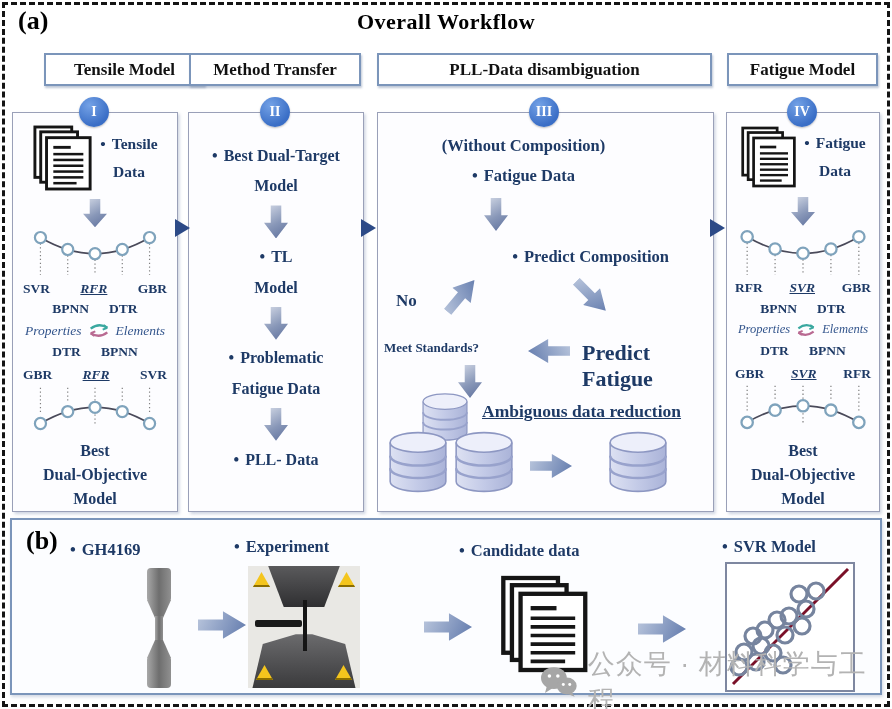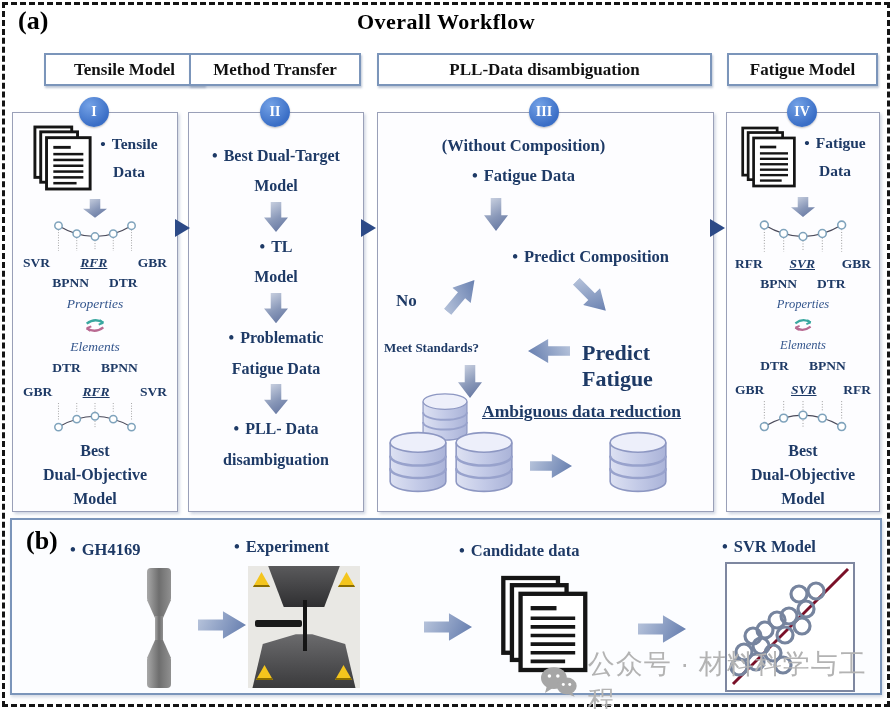--- a/index.html
+++ b/index.html
@@ -14,21 +14,21 @@
   .col-inner{display:flex;flex-direction:column;align-items:center;padding-top:12px;height:100%;box-sizing:border-box;}
   .data-row{display:flex;align-items:center;gap:6px;}
   .item-text{font-weight:bold;font-size:15.5px;color:#1e3a66;text-align:center;line-height:1.8;}
   .blt{margin-right:6px;}
   .arrow-down{width:24px;height:33px;clip-path:polygon(28% 0,72% 0,72% 52%,100% 52%,50% 100%,0 52%,28% 52%);background:linear-gradient(150deg,#ccd3e2 5%,#8897b8 55%,#5d6f9c 100%);}
   .arrow-right{width:42px;height:26px;clip-path:polygon(0 32%,52% 32%,52% 4%,100% 50%,52% 96%,52% 68%,0 68%);background:linear-gradient(115deg,#bcc8de,#5f78ab);}
   .arrow-left{width:42px;height:26px;clip-path:polygon(100% 32%,48% 32%,48% 4%,0 50%,48% 96%,48% 68%,100% 68%);background:linear-gradient(245deg,#bcc8de,#5f78ab);}
   .mrow{display:flex;justify-content:center;gap:20px;font-weight:bold;font-size:13.5px;color:#1e3a66;line-height:1.5;}
   .mrow.spread{width:144px;justify-content:space-between;gap:0;}
   .em{font-style:italic;text-decoration:underline;}
-  .swap-row{display:flex;align-items:center;gap:5px;font-style:italic;font-size:13.5px;color:#33558c;margin:3px 0;flex-direction:column;}
+  .swap-row{display:flex;align-items:center;gap:5px;font-style:italic;font-size:13.5px;color:#33558c;margin:3px 0;}
   .best{text-align:center;font-weight:bold;font-size:16px;color:#1e3a66;line-height:1.5;margin-top:4px;}
   .steps{display:flex;flex-direction:column;align-items:center;justify-content:space-between;height:100%;box-sizing:border-box;padding:28px 0 36px;}
   .step{text-align:center;font-weight:bold;font-size:16px;color:#1e3a66;line-height:1.9;}
   .abs{position:absolute;}
   .c3-text{font-weight:bold;font-size:16px;color:#1e3a66;}
   .underl{text-decoration:underline;}
   .bbox{position:absolute;left:10px;top:518px;width:868px;height:173px;border:2px solid #7b95ba;background:#fcfdff;box-shadow:1px 2px 3px rgba(110,130,165,.3);}
   .bhead{position:absolute;font-weight:bold;font-size:16.5px;color:#1e3a66;}
   .photo{position:absolute;background:#e9e8e4;overflow:hidden;}
   .photo .machine-top{position:absolute;left:18%;top:0;width:64%;height:34%;background:linear-gradient(180deg,#5a5a5c,#2f2f31);clip-path:polygon(0 0,100% 0,78% 100%,22% 100%);}
@@ -192,21 +192,20 @@
         <div>Model</div>
       </div>
       <div class="arrow-down"></div>
       <div class="step">
         <div><span class="blt">•</span><span>Problematic</span></div>
         <div>Fatigue Data</div>
       </div>
       <div class="arrow-down"></div>
       <div class="step">
         <div><span class="blt">•</span><span>PLL- Data</span></div>
-        <div>disambiguation</div>
       </div>
     </div>
   </div>
 
   <div class="colbox" style="left:377px;width:335px;">
     <div class="abs c3-text" style="left:0;right:44px;top:18px;text-align:center;font-size:16.5px;line-height:1.8;">
       <div>(Without Composition)</div>
       <div><span class="blt">•</span><span>Fatigue Data</span></div>
     </div>
     <div class="arrow-down abs" style="left:106px;top:85px;"></div>

